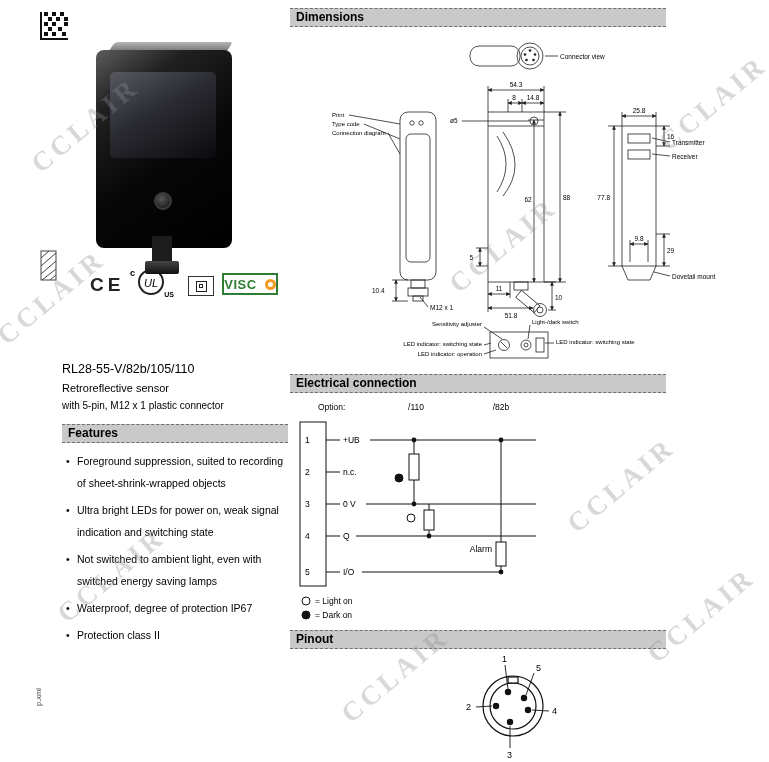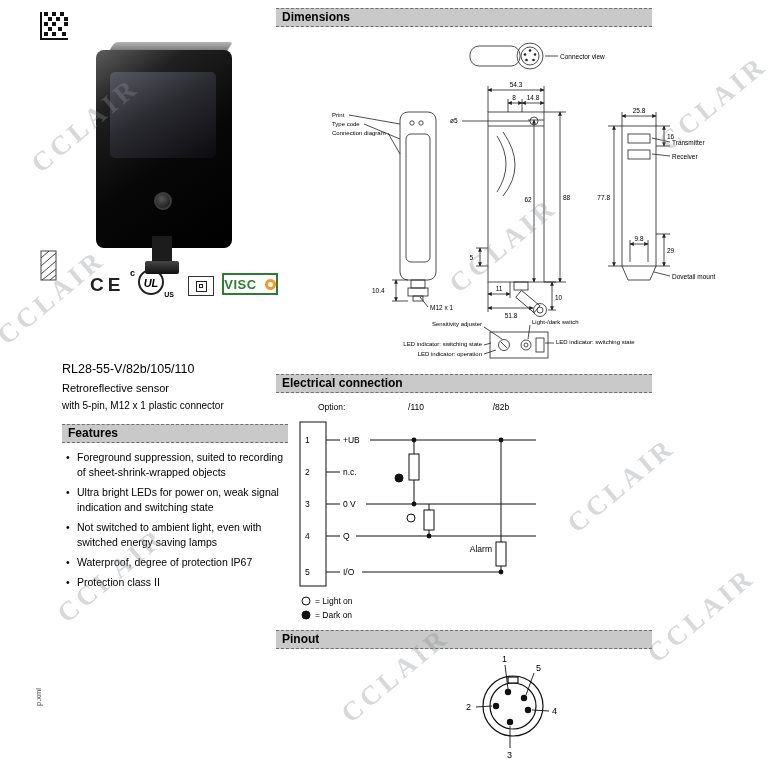--- a/index.html
+++ b/index.html
@@ -8,21 +8,21 @@
   .page{position:relative;width:769px;height:762px;background:#fff;overflow:hidden}
 
   .wm{position:absolute;font-family:"Liberation Serif",serif;font-weight:bold;font-size:27px;
       letter-spacing:4px;color:rgba(135,140,146,.34);transform:rotate(-40deg);
       z-index:6;pointer-events:none;white-space:nowrap}
 
   .bar{position:absolute;height:19px;background:#c9c9c9;border-top:1px dashed #6e6e6e;
        border-bottom:1px dashed #6e6e6e;font-size:12px;font-weight:bold;line-height:17px;
        padding-left:6px;z-index:2}
   .bar-left{left:62px;width:226px}
-  .bar-right{left:276px;width:376px}
+  .bar-right{left:290px;width:376px}
 
   .txt{position:absolute;z-index:2}
 
   
   .photo{position:absolute;left:88px;top:40px;width:152px;height:236px;z-index:1}
   .photo-top{position:absolute;left:22px;top:2px;width:118px;height:15px;border-radius:3px;
              background:linear-gradient(#b5b5b5,#4e4e4e);transform:skewX(-33deg)}
   .photo-body{position:absolute;left:8px;top:10px;width:136px;height:198px;border-radius:8px;
               background:linear-gradient(145deg,#5c5c5c 0%,#202020 22%,#070707 55%,#000 100%)}
   .photo-window{position:absolute;left:14px;top:22px;width:106px;height:86px;border-radius:5px;
@@ -30,38 +30,38 @@
   .photo-knob{position:absolute;left:58px;top:142px;width:18px;height:18px;border-radius:50%;
               border:2px solid #3c3c3c;background:radial-gradient(circle at 40% 35%,#555,#101010)}
   .photo-connector{position:absolute;left:64px;bottom:14px;width:20px;height:26px;background:#1c1c1c}
   .photo-nut{position:absolute;left:57px;bottom:2px;width:34px;height:13px;border-radius:2px;
              background:linear-gradient(#454545,#111)}
 
   
   .ce{position:absolute;left:90px;top:274px;font-size:19px;font-weight:bold;letter-spacing:4px;color:#222}
   .ulwrap{position:absolute;left:130px;top:268px;width:44px;height:30px}
   .ulcircle{position:absolute;left:8px;top:1px;width:26px;height:26px;border:2px solid #222;border-radius:50%;
-            font-style:italic;font-weight:bold;font-size:11px;text-align:center;line-height:24px}
+            font-style:italic;font-weight:normal;font-size:11px;text-align:center;line-height:24px}
   .ulc{position:absolute;left:0;top:0;font-size:9px;font-weight:bold}
   .ulus{position:absolute;right:0;bottom:0;font-size:7px;font-weight:bold}
   .cls2{position:absolute;left:188px;top:276px;width:26px;height:20px;border:1px solid #333;
         display:flex;align-items:center;justify-content:center}
   .cls2 .sq1{width:11px;height:11px;border:1.5px solid #222;display:flex;align-items:center;justify-content:center}
   .cls2 .sq2{width:4px;height:4px;border:1px solid #222}
   .visco{position:absolute;left:222px;top:273px;width:56px;height:22px;border:2px solid #2e7d32;
          display:flex;align-items:center;justify-content:center;gap:8px}
   .visco .vtxt{font-size:13px;font-weight:bold;color:#2e7d32;letter-spacing:.5px}
   .visco .vo{width:11px;height:11px;border-radius:50%;border:3px solid #f59a23;background:#fff}
 
   .model-number{left:62px;top:362px;font-size:12.5px;font-weight:normal}
   .model-sub{left:62px;top:382px;font-size:11px}
   .model-sub2{left:62px;top:400px;font-size:10px}
 
   .features{position:absolute;left:64px;top:450px;width:222px;list-style:none;font-size:10.5px;
-            line-height:15px;z-index:2}
+            line-height:22px;z-index:2}
   .features li{position:relative;padding-left:13px;margin-bottom:5px}
   .features li::before{content:"\2022";position:absolute;left:2px}
 
   .side-note{position:absolute;left:34px;top:706px;font-size:7.5px;color:#444;
              transform:rotate(-90deg);transform-origin:left top;z-index:2}
 
   svg{position:absolute;z-index:2}
   svg text{fill:#000;stroke:none}
   .dim-svg{left:292px;top:34px}
   .elec-svg{left:296px;top:396px}

